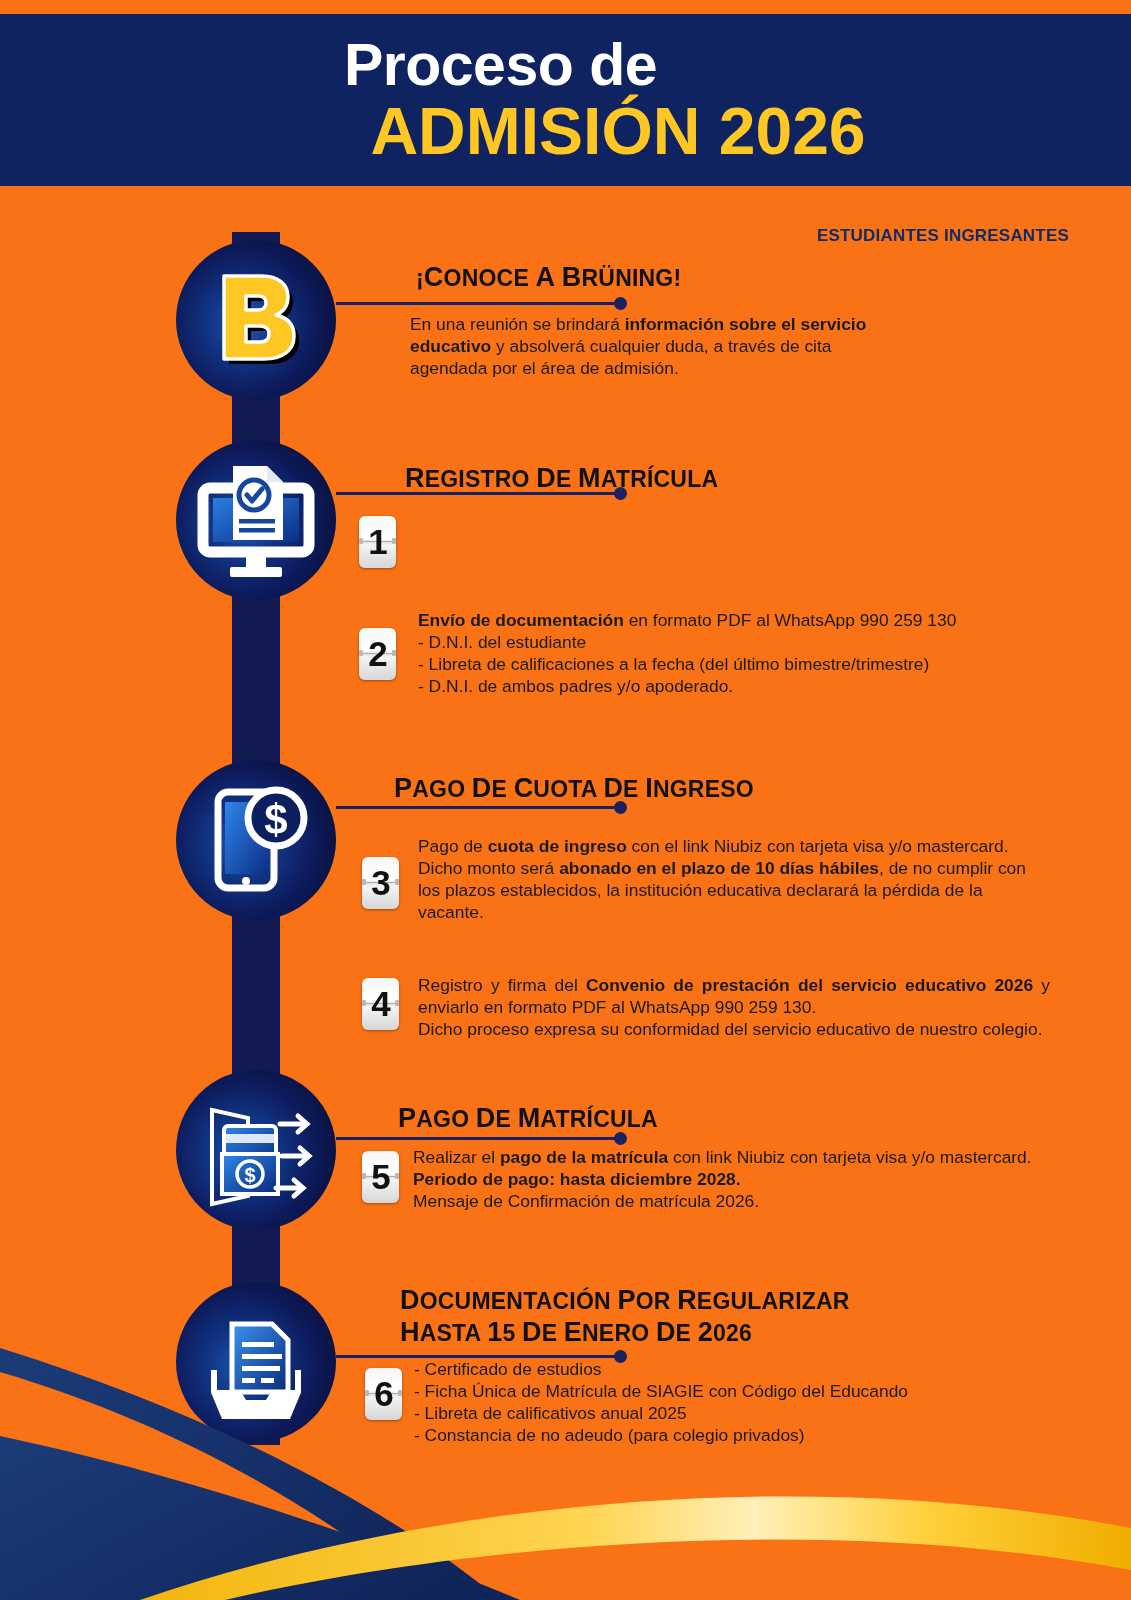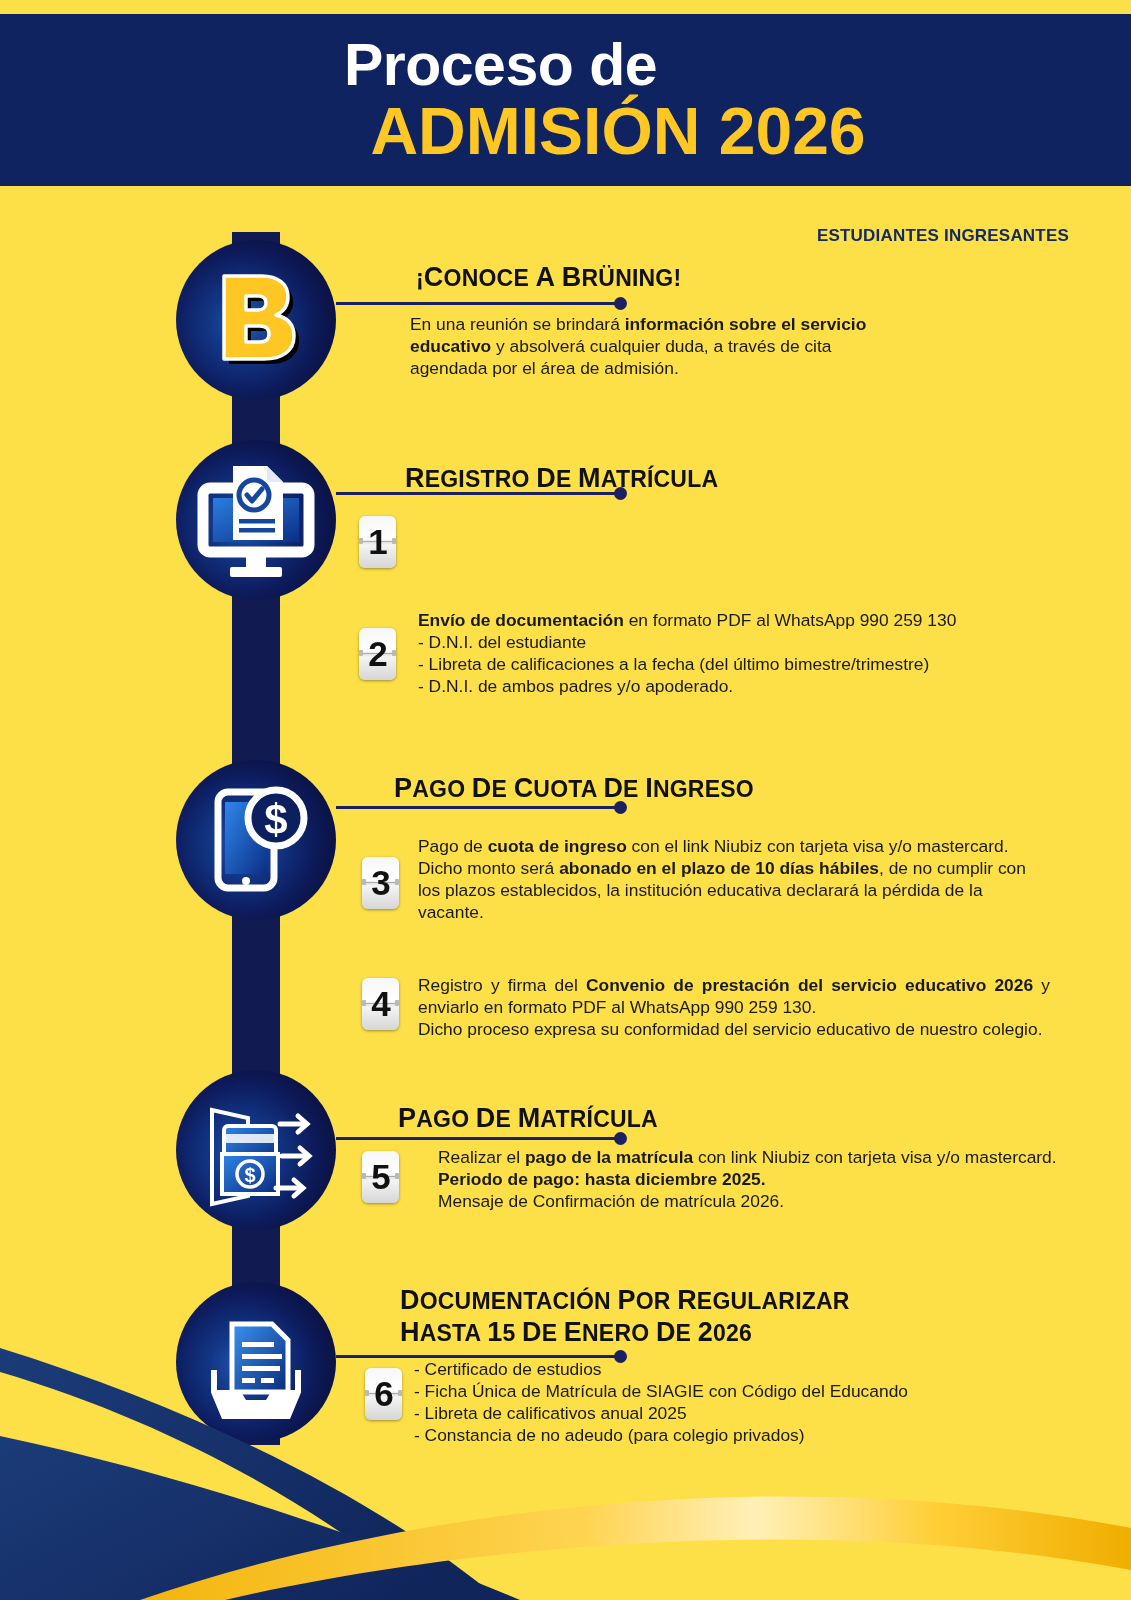--- a/index.html
+++ b/index.html
@@ -7,21 +7,21 @@
     padding: 0;
     background: #ffffff;
   }
   body {
     font-family: "Liberation Sans", sans-serif;
   }
   #page {
     position: relative;
     width: 1131px;
     height: 1600px;
-    background: #fde047;
+    background: #f97316;
     overflow: hidden;
   }
 
   
   #header-band {
     position: absolute;
     left: 0;
     top: 14px;
     width: 1131px;
     height: 172px;
@@ -380,22 +380,22 @@
   </div>
   <div class="connector" style="left:336px;top:1137px;width:282px;"></div>
   <div class="connector-dot" style="left:614px;top:1132px;"></div>
 
   <div class="num-badge" style="left:362px;top:1151px;">
     <div class="hinge"></div>
     <div class="pin-l"></div>
     <div class="pin-r"></div>
     <div class="digit">5</div>
   </div>
-  <div class="body-text" style="left:438px;top:1147px;width:628px;">
-    <span>Realizar el <b>pago de la matrícula</b> con link Niubiz con tarjeta visa y/o mastercard.<br><b>Periodo de pago: hasta diciembre 2025.</b><br>Mensaje de Confirmación de matrícula 2026.</span>
+  <div class="body-text" style="left:413px;top:1147px;width:628px;">
+    <span>Realizar el <b>pago de la matrícula</b> con link Niubiz con tarjeta visa y/o mastercard.<br><b>Periodo de pago: hasta diciembre 2028.</b><br>Mensaje de Confirmación de matrícula 2026.</span>
   </div>
 
   <div class="section-title" style="left:400px;top:1285px;line-height:1.18;">
     <div><span class="cap">D</span><span>O</span><span>C</span><span>U</span><span>M</span><span>E</span><span>N</span><span>T</span><span>A</span><span>C</span><span>I</span><span>Ó</span><span>N</span><span> </span><span class="cap">P</span><span>O</span><span>R</span><span> </span><span class="cap">R</span><span>E</span><span>G</span><span>U</span><span>L</span><span>A</span><span>R</span><span>I</span><span>Z</span><span>A</span><span>R</span></div>
     <div><span class="cap">H</span><span>A</span><span>S</span><span>T</span><span>A</span><span> </span><span class="cap">1</span><span>5</span><span> </span><span class="cap">D</span><span>E</span><span> </span><span class="cap">E</span><span>N</span><span>E</span><span>R</span><span>O</span><span> </span><span class="cap">D</span><span>E</span><span> </span><span class="cap">2</span><span>0</span><span>2</span><span>6</span></div>
   </div>
   <div class="connector" style="left:336px;top:1355px;width:282px;"></div>
   <div class="connector-dot" style="left:614px;top:1350px;"></div>
 
   <div class="num-badge" style="left:365px;top:1368px;">

